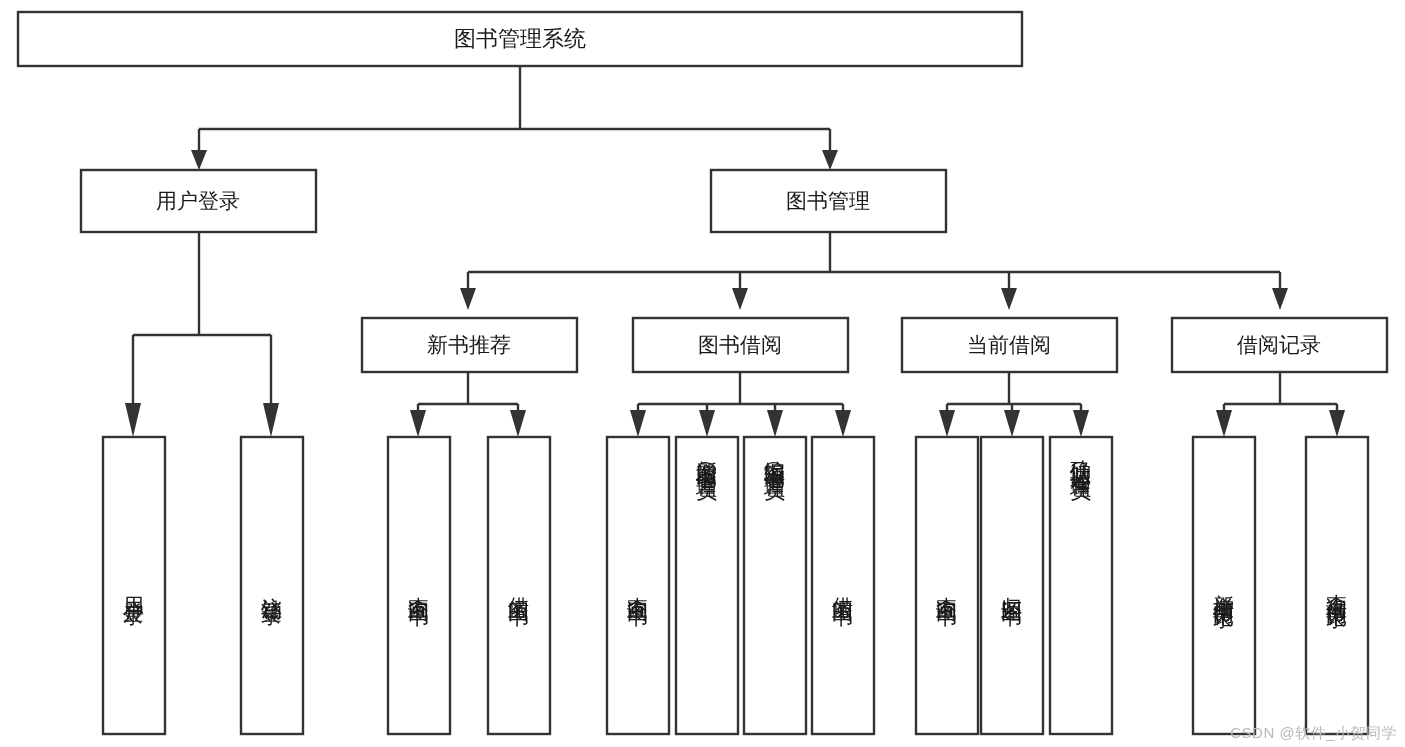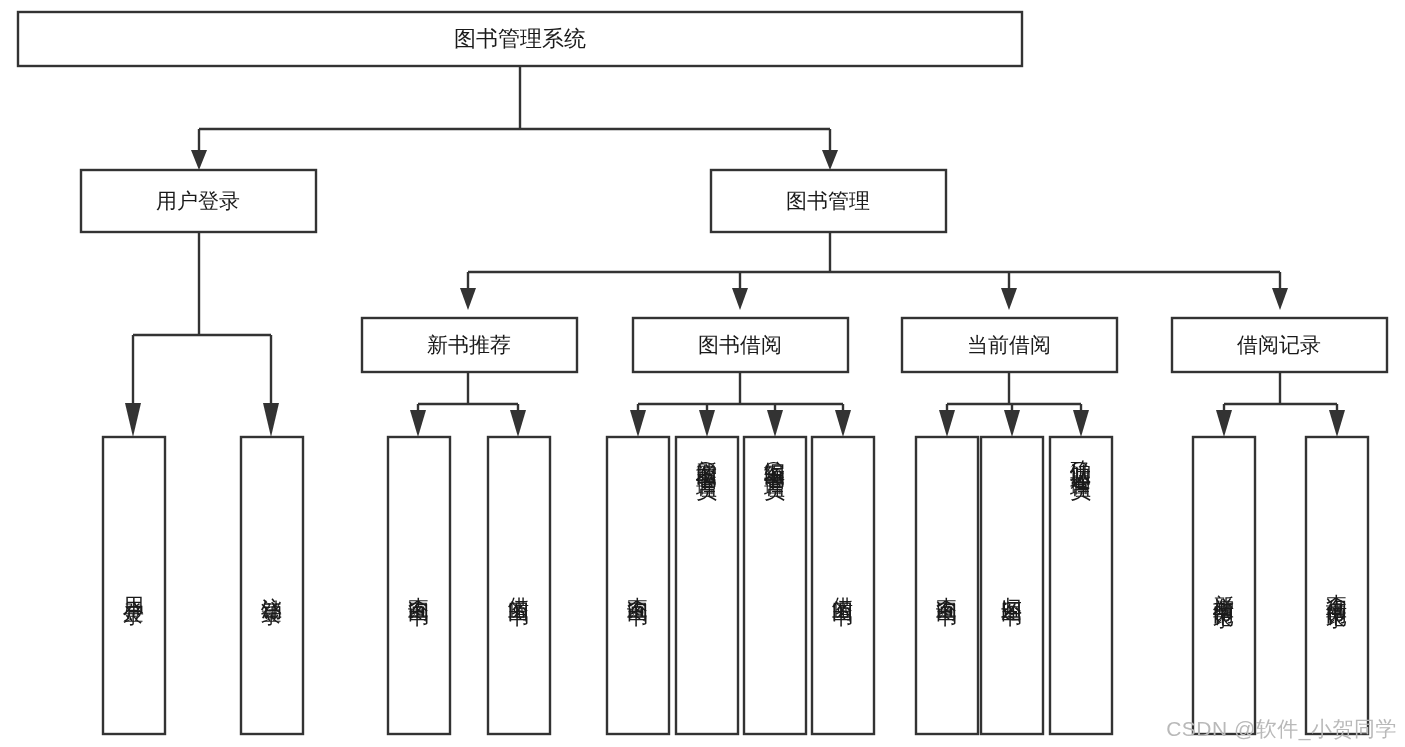--- a/index.html
+++ b/index.html
@@ -66,21 +66,21 @@
     letter-spacing: 3px;
     color: #1a1a1a;
     white-space: nowrap;
     text-align: center;
   }
   .watermark {
     position: absolute;
     right: 8px;
     bottom: 4px;
     font-family: "Liberation Sans", sans-serif;
-    font-size: 21px;
+    font-size: 15px;
     color: #b9b9b9;
     letter-spacing: 0.5px;
     user-select: none;
   }
 </style>
 </head>
 <body>
 
 <div id="diagram-root">
 

